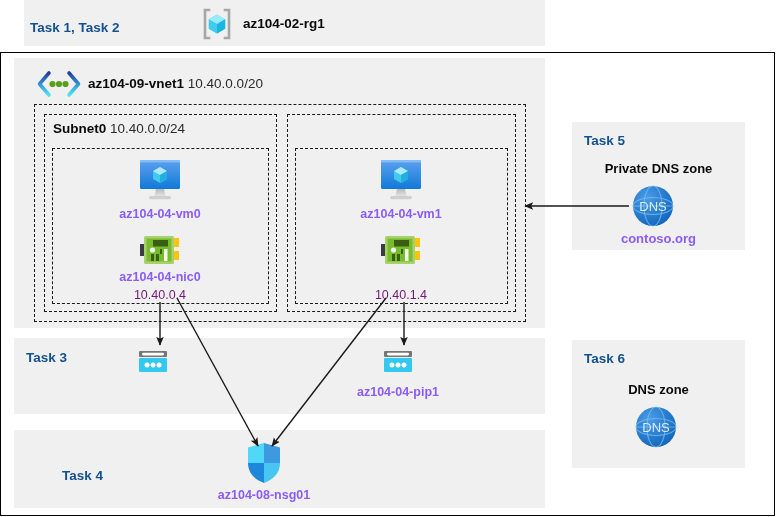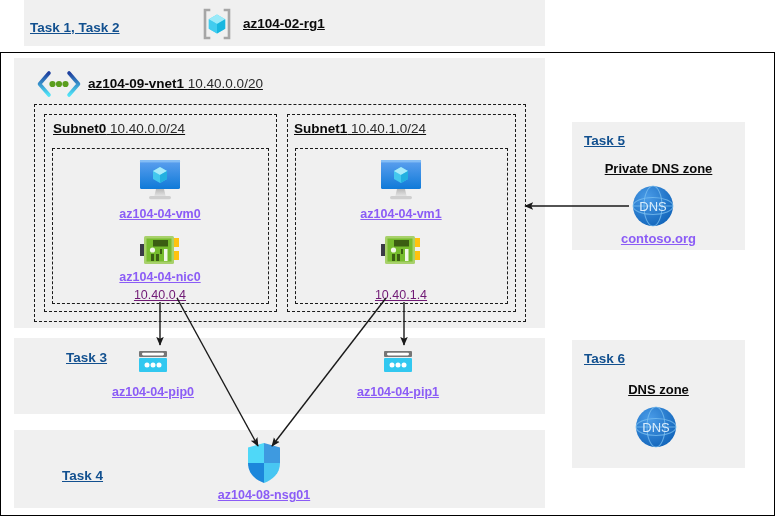--- a/index.html
+++ b/index.html
@@ -7,21 +7,21 @@
     width:776px;height:517px;
     background:#ffffff;
     font-family:"Liberation Sans", sans-serif;
     position:relative;
     overflow:hidden;
     -webkit-font-smoothing:antialiased;
   }
   .canvas{position:absolute;left:0;top:0;width:776px;height:517px;}
 
   
-  .abs{position:absolute;text-decoration:underline;}
+  .abs{position:absolute;}
 
   
   .rg-border{
     left:0;top:52px;width:775px;height:464px;
     border:1.5px solid #000000;
     box-sizing:border-box;
     background:#ffffff;
   }
 
   
@@ -186,23 +186,20 @@
       <rect x="11" y="21" width="3" height="7" fill="#3b5e12"></rect>
       <rect x="16" y="21" width="3" height="7" fill="#3b5e12"></rect>
       <rect x="24" y="16" width="3.5" height="12" fill="#f2f7e8"></rect>
       <rect x="20" y="16" width="2" height="5" fill="#3b5e12"></rect>
     </svg>
   </div>
   <div class="abs node-label" style="left:60px;top:270px;width:200px;">az104-04-nic0</div>
   <div class="abs node-sub" style="left:60px;top:288px;width:200px;">10.40.0.4</div>
 
   <div class="abs dashed subnet1-box"></div>
-  <div class="abs res-title" style="left:294px;top:121px;">
-    <b>Subnet1</b><span>&nbsp;</span><span class="cidr">10.40.1.0/24</span>
-  </div>
   <div class="abs dashed vm1-box"></div>
 
   <div class="abs" style="left:375px;top:157px;width:52px;height:44px;">
     <svg class="icon" width="52" height="44" viewBox="0 0 52 44">
       <defs>
         <linearGradient id="vmscreen1" x1="0" y1="0" x2="0" y2="1">
           <stop offset="0%" stop-color="#5ea0ef"></stop>
           <stop offset="100%" stop-color="#0f7ad8"></stop>
         </linearGradient>
         <linearGradient id="vmstand1" x1="0" y1="0" x2="0" y2="1">
@@ -232,33 +229,32 @@
       <circle cx="12.5" cy="17" r="2.6" fill="#f2f7e8"></circle>
       <rect x="11" y="21" width="3" height="7" fill="#3b5e12"></rect>
       <rect x="16" y="21" width="3" height="7" fill="#3b5e12"></rect>
       <rect x="24" y="16" width="3.5" height="12" fill="#f2f7e8"></rect>
       <rect x="20" y="16" width="2" height="5" fill="#3b5e12"></rect>
     </svg>
   </div>
   <div class="abs node-sub" style="left:301px;top:288px;width:200px;">10.40.1.4</div>
 
   <div class="abs panel panel-task3"></div>
-  <div class="abs task-label" style="left:26px;top:350px;margin-left:40px;">Task 3</div>
+  <div class="abs task-label" style="left:26px;top:350px;">Task 3</div>
 
   <div class="abs" style="left:136px;top:348px;width:34px;height:30px;">
     <svg class="icon" width="34" height="30" viewBox="0 0 34 30">
       <rect x="3" y="3" width="28" height="6" rx="1" fill="#767676"></rect>
       <rect x="6" y="4.8" width="22" height="2.6" rx="1.3" fill="#ffffff"></rect>
       <rect x="3" y="10" width="28" height="14" rx="1" fill="#32c8f0"></rect>
       <circle cx="11" cy="17" r="2.5" fill="#ffffff"></circle>
       <circle cx="17" cy="17" r="2.5" fill="#ffffff"></circle>
       <circle cx="23" cy="17" r="2.5" fill="#ffffff"></circle>
     </svg>
   </div>
-  <div class="abs node-label" style="left:53px;top:385px;width:200px;">az104-04-pip0</div>
 
   <div class="abs" style="left:381px;top:348px;width:34px;height:30px;">
     <svg class="icon" width="34" height="30" viewBox="0 0 34 30">
       <rect x="3" y="3" width="28" height="6" rx="1" fill="#767676"></rect>
       <rect x="6" y="4.8" width="22" height="2.6" rx="1.3" fill="#ffffff"></rect>
       <rect x="3" y="10" width="28" height="14" rx="1" fill="#32c8f0"></rect>
       <circle cx="11" cy="17" r="2.5" fill="#ffffff"></circle>
       <circle cx="17" cy="17" r="2.5" fill="#ffffff"></circle>
       <circle cx="23" cy="17" r="2.5" fill="#ffffff"></circle>
     </svg>

